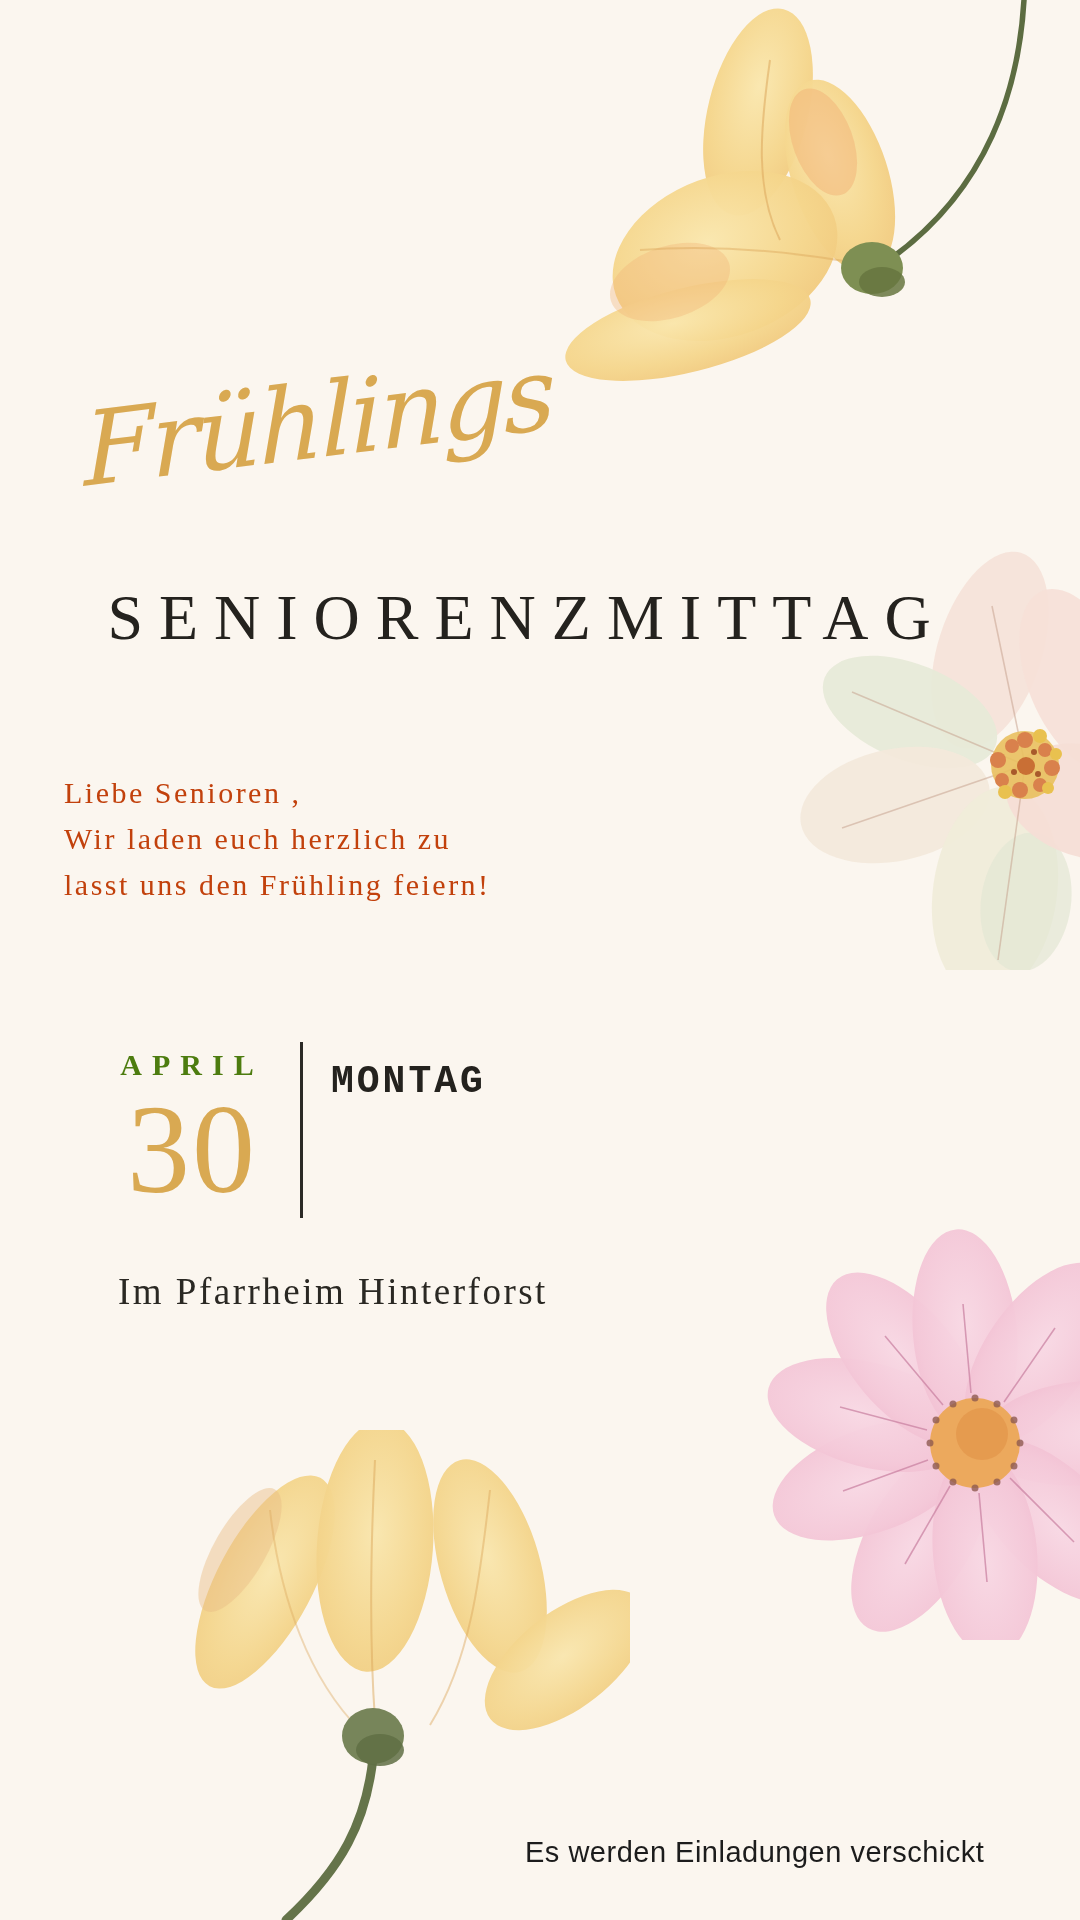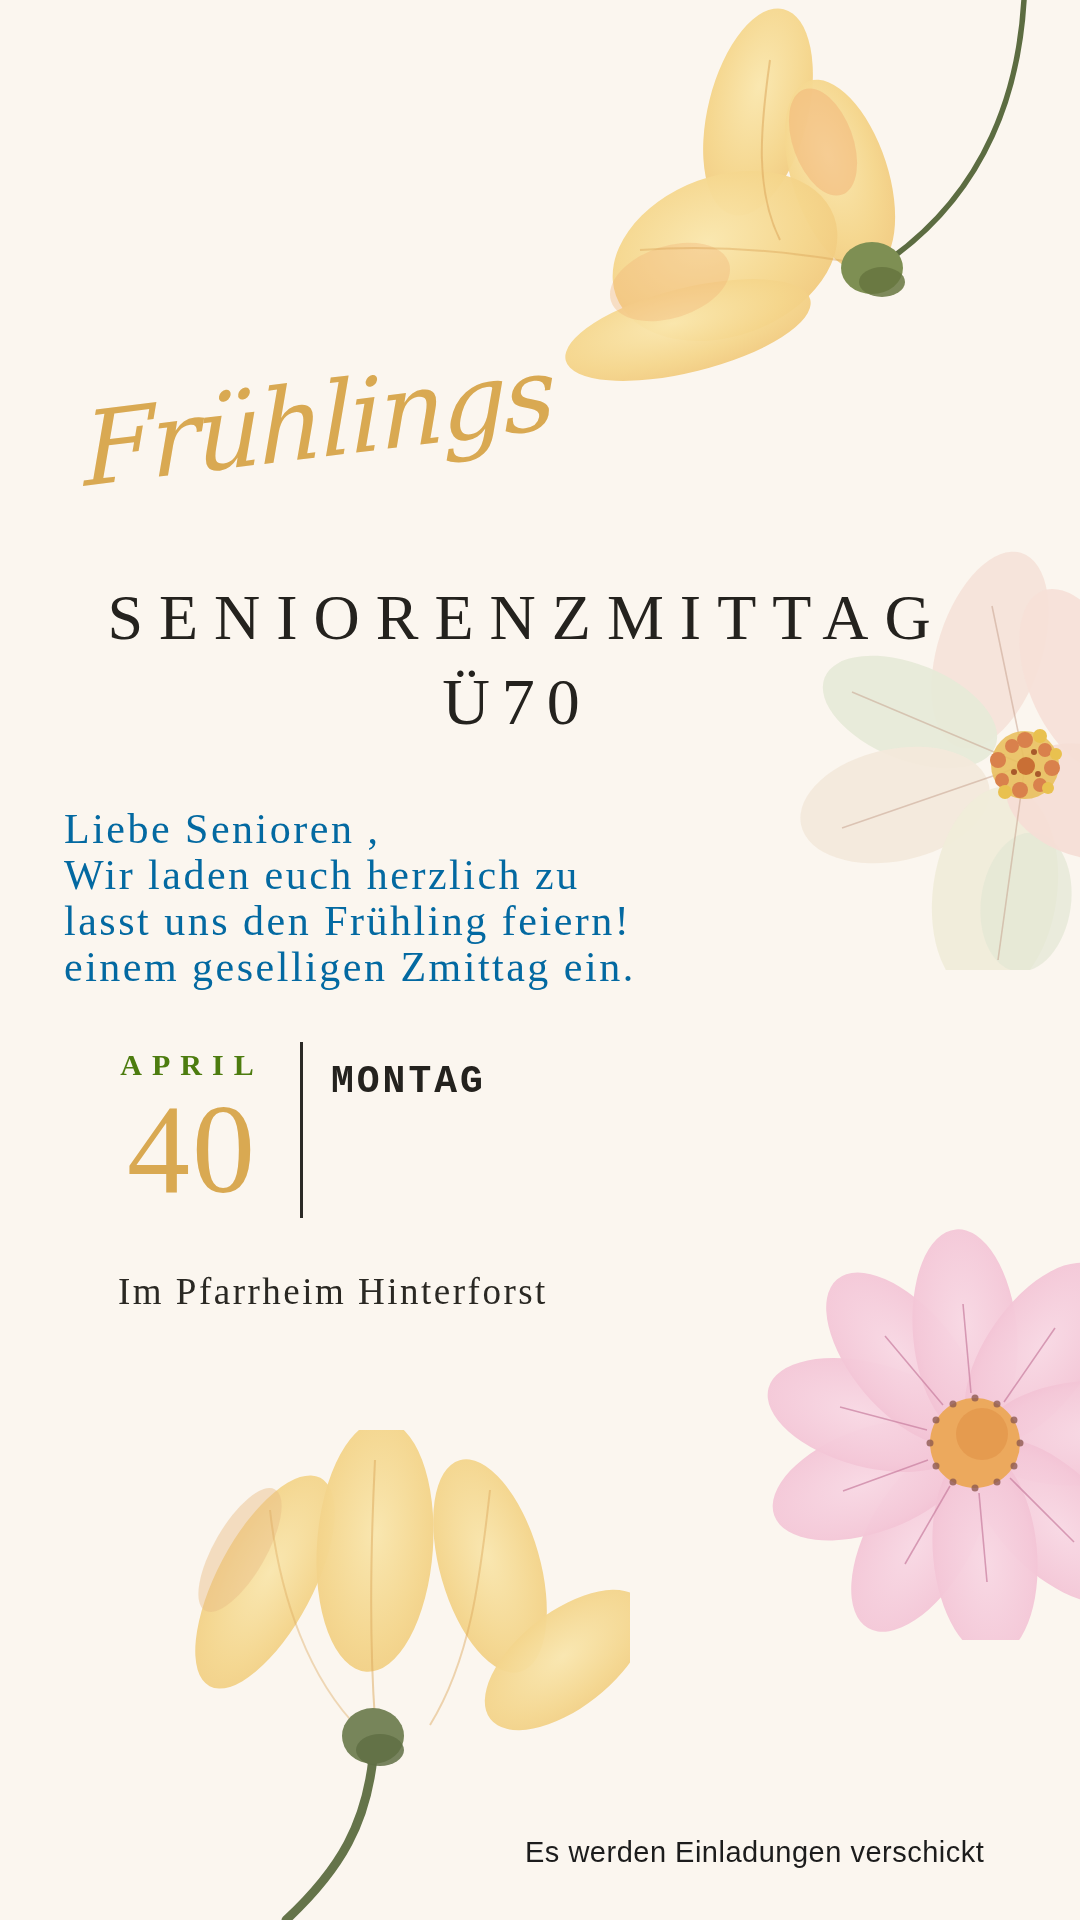--- a/index.html
+++ b/index.html
@@ -18,21 +18,21 @@
   .main-title{
     position:absolute;left:0;top:576px;width:1034px;text-align:center;
     font-size:64px;line-height:1;letter-spacing:16px;font-weight:400;color:#24221E;
   }
   .age-label{
     position:absolute;left:0;top:666px;width:1034px;text-align:center;
     font-size:66px;line-height:1.1;letter-spacing:12px;color:#24221E;
   }
   .intro{
     position:absolute;left:64px;top:770px;
-    font-size:42px;line-height:46px;letter-spacing:2.5px;color:#0369a1;margin-top:36px;
+    font-size:30px;line-height:46px;letter-spacing:2.5px;color:#c2410c;
   }
   .date-block{
     position:absolute;left:108px;top:1040px;display:flex;align-items:flex-start;
   }
   .date-left{min-width:168px;text-align:center;padding-top:8px;}
   .date-month{font-size:30px;font-weight:bold;letter-spacing:10px;color:#4d7c0f;white-space:nowrap;}
   .date-day{font-size:126px;line-height:0.82;letter-spacing:2px;color:#D9A952;margin-top:16px;}
   .date-divider{width:3px;height:176px;background:#2B2A26;margin:2px 28px 0 24px;}
   .date-right{padding-top:8px;}
   .date-year{font-size:38px;letter-spacing:9px;color:#24221E;}
@@ -180,33 +180,31 @@
     <g>
       <ellipse cx="203" cy="306" rx="31" ry="28" fill="#77855A"></ellipse>
       <ellipse cx="210" cy="320" rx="24" ry="16" fill="#5F6E44" opacity="0.85"></ellipse>
     </g>
   </svg>
 
   <div class="script-title">Frühlings</div>
 
   <h1 class="main-title" style="margin:10px;">SENIORENZMITTAG</h1>
 
-  <div class="age-label">Ü70</div>
 
   <div class="intro">
     <div>Liebe Senioren ,</div>
     <div>Wir laden euch herzlich zu</div>
     <div>lasst uns den Frühling feiern!</div>
-    <div>einem geselligen Zmittag ein.</div>
   </div>
 
   <div class="date-block">
     <div class="date-left">
       <div class="date-month">APRIL</div>
-      <div class="date-day">40</div>
+      <div class="date-day">30</div>
     </div>
     <div class="date-divider"></div>
     <div class="date-right">
       <div class="date-weekday">MONTAG</div>
     </div>
   </div>
 
   <div class="location">Im Pfarrheim Hinterforst</div>
 
   <div class="footer-note">Es werden Einladungen verschickt</div>

